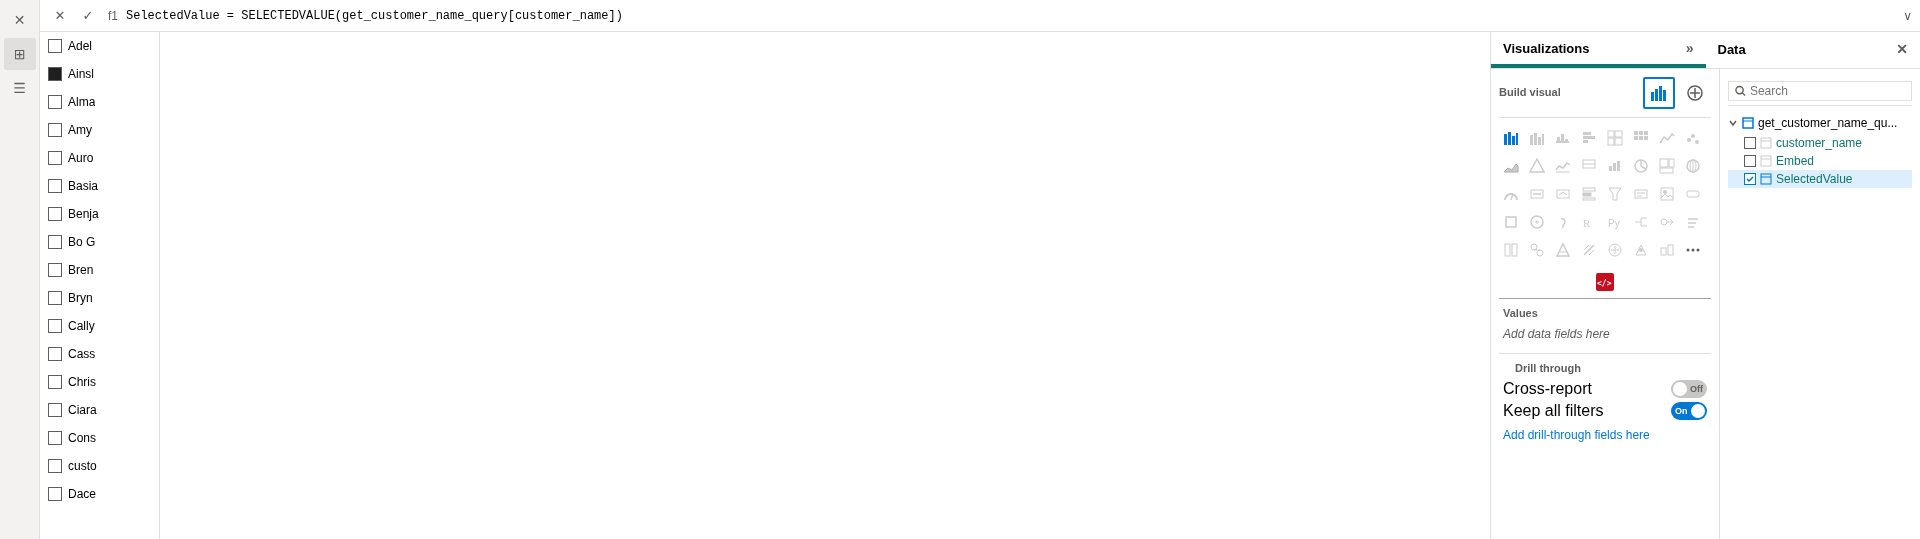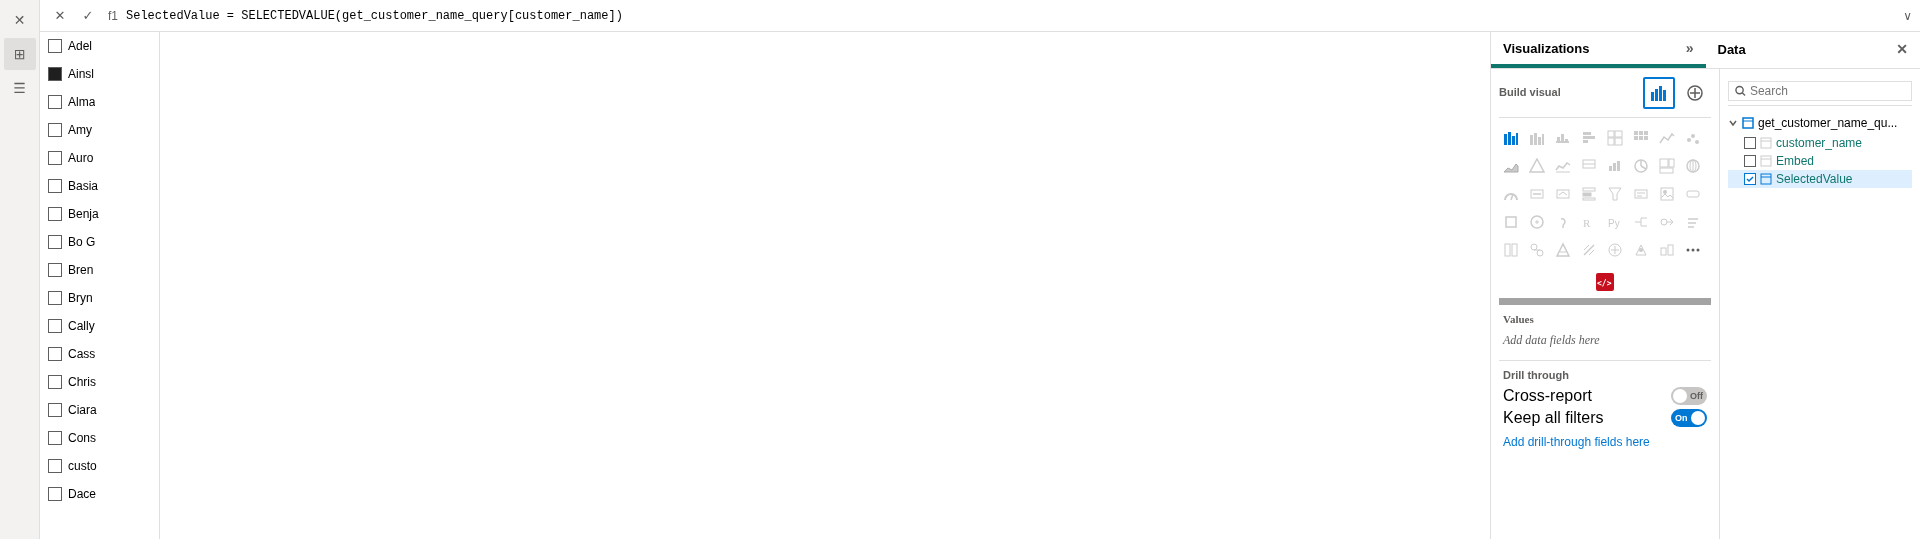--- a/index.html
+++ b/index.html
@@ -292,23 +292,22 @@
     .search-input {
       border: none;
       outline: none;
       font-size: 12px;
       width: 100%;
       color: #605e5c;
     }
 
     
     .values-section {
-      border-top: 7px solid #a3a3a3;
+      border-top: 1px solid #a3a3a3;
       padding: 8px 4px;
-      font-family: Liberation Serif, serif;
     }
     .values-label {
       font-size: 11px;
       color: #605e5c;
       font-weight: 600;
       margin-bottom: 4px;
     }
     .values-drop-zone {
       font-size: 12px;
       color: #605e5c;
@@ -319,20 +318,21 @@
     
     .drill-section {
       border-top: 1px solid #e1dfdd;
       padding: 8px 4px;
     }
     .drill-header {
       font-size: 11px;
       color: #605e5c;
       font-weight: 600;
       margin-bottom: 6px;
+      margin-left: 12px;
     }
     .drill-row {
       display: flex;
       align-items: center;
       justify-content: space-between;
       margin-bottom: 4px;
     }
     .drill-row-label {
       font-size: 16px;
       color: #000;

